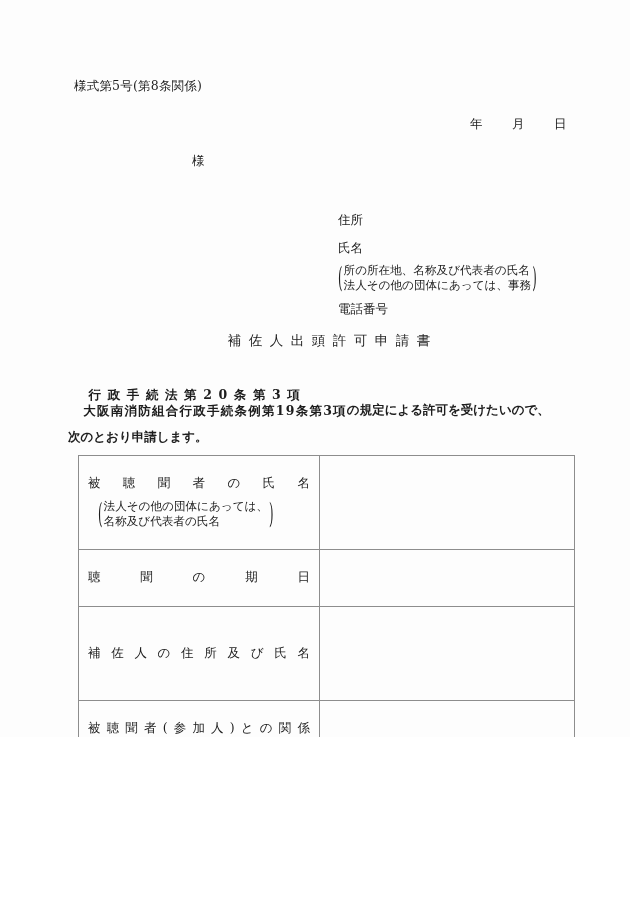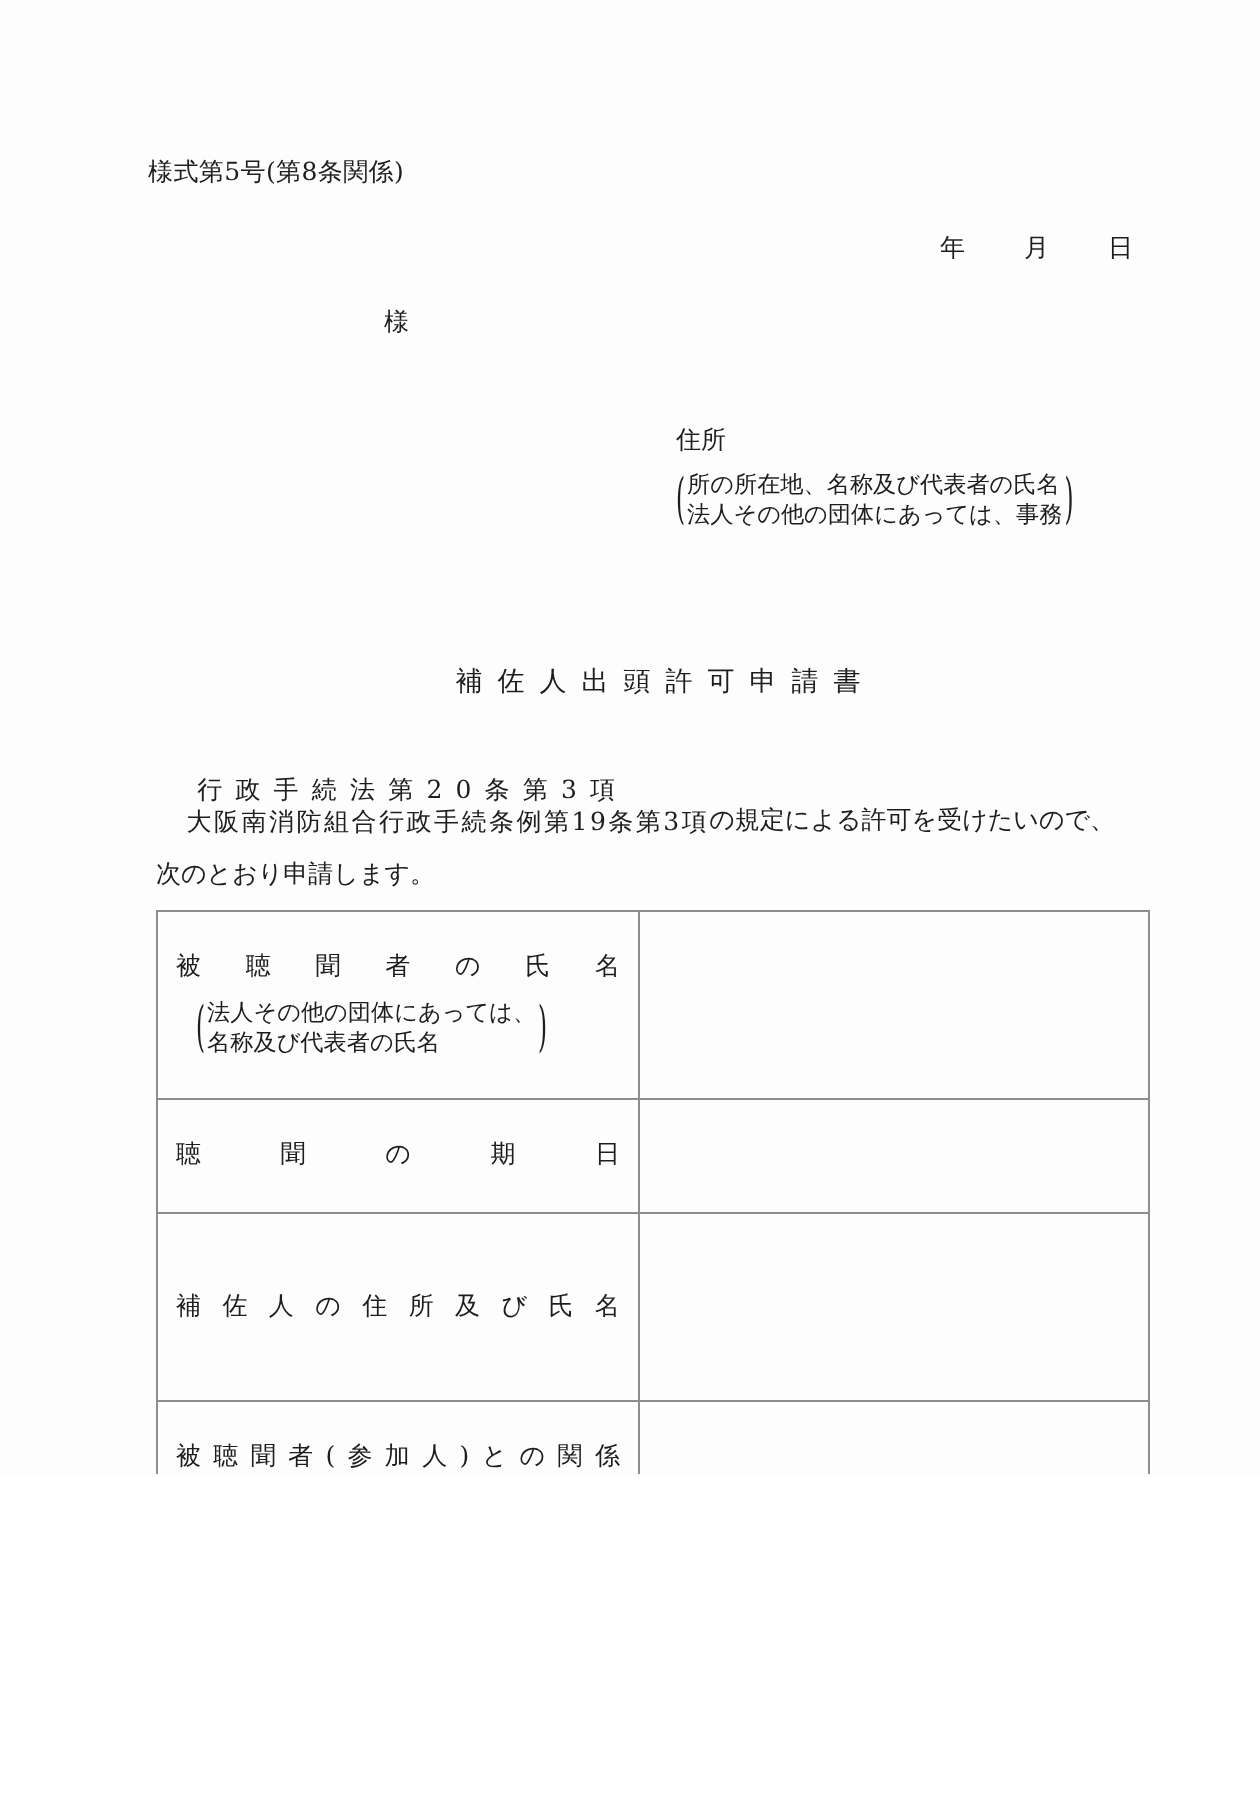--- a/index.html
+++ b/index.html
@@ -107,24 +107,25 @@
     font-size: 13.5px;
     letter-spacing: 7.5px;
     text-indent: 7.5px;
     white-space: nowrap;
     padding-left: 14px;
   }
 
   
   .body-para {
     position: absolute;
-    left: 78px;
+    left: 68px;
     top: 387px;
     width: 490px;
     font-size: 12.5px;
+    font-weight: bold;
   }
   .citation-row {
     display: flex;
     align-items: flex-end;
   }
   .citation-stack {
     display: flex;
     flex-direction: column;
     padding-left: 14px;
   }
@@ -198,32 +199,34 @@
   <div class="form-number">様式第5号(第8条関係)</div>
 
   <div class="date-line">
     <span class="unit">年</span><span class="unit">月</span><span class="unit">日</span>
   </div>
 
   <div class="addressee">様</div>
 
   <div class="applicant-block">
     <div class="field">住所</div>
+    <div class="field">氏名</div>
     <div class="paren-note applicant-note">
       <div class="bracket">
           <span>(</span>
         </div>
       <div class="note-lines">
         <div>所の所在地、名称及び代表者の氏名</div>
         <div>法人その他の団体にあっては、事務</div>
       </div>
       <div class="bracket">
           <span>)</span>
         </div>
     </div>
+    <div class="field">電話番号</div>
   </div>
 
   <div class="doc-title">補佐人出頭許可申請書</div>
 
   <div class="body-para">
     <div class="citation-row">
       <div class="citation-stack">
         <div class="cite cite-law">行政手続法第20条第3項</div>
         <div class="cite cite-ordinance">大阪南消防組合行政手続条例第19条第3項</div>
       </div>

